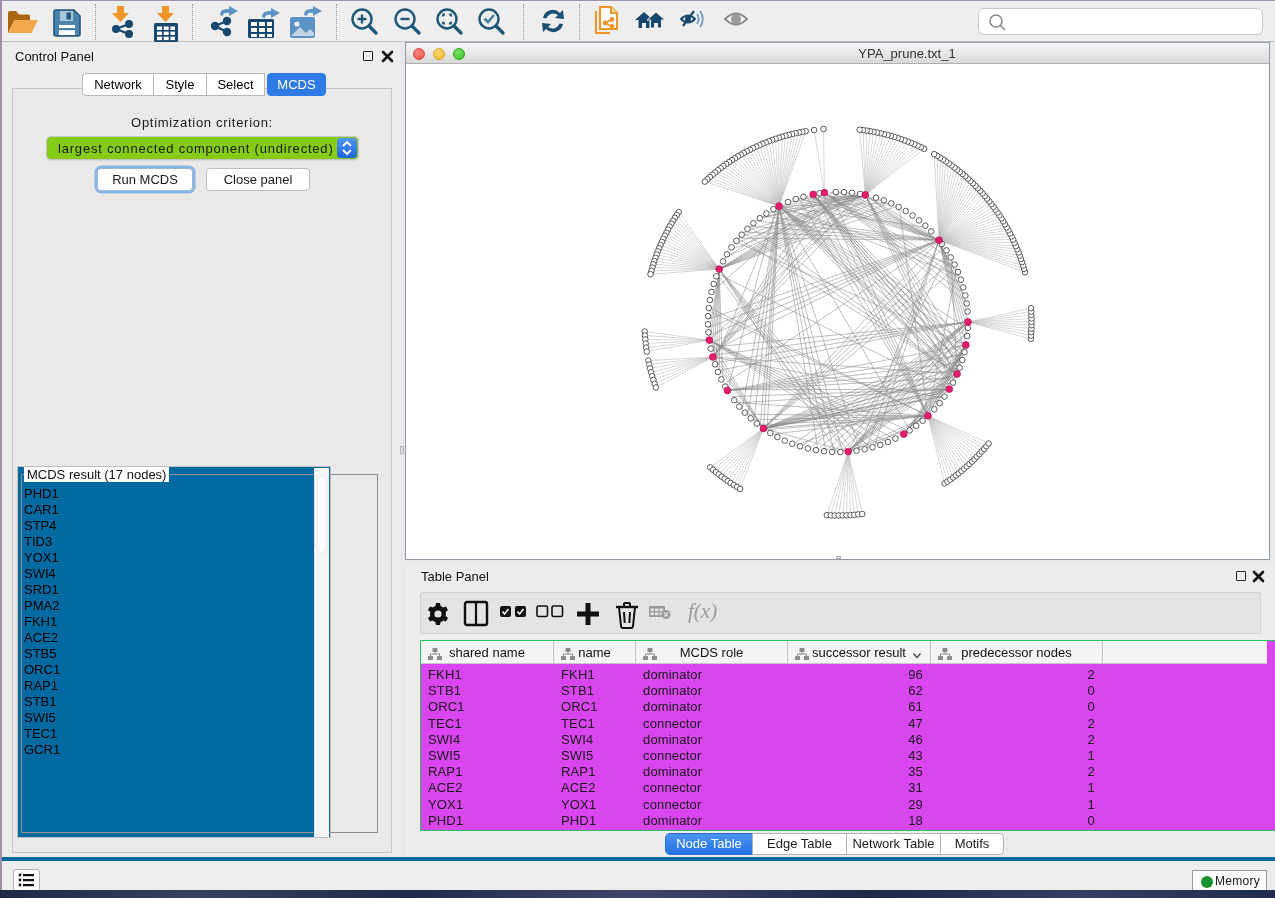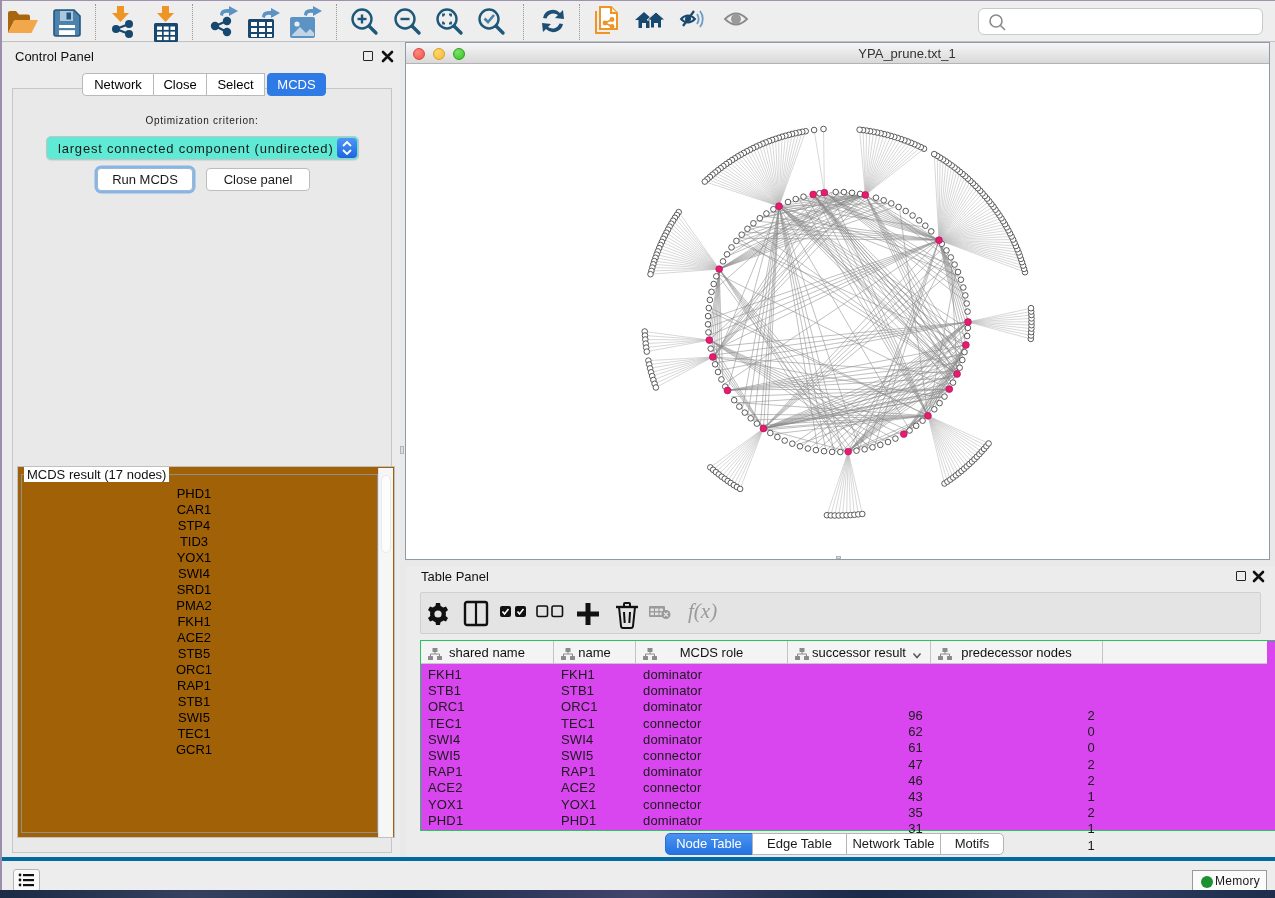--- a/index.html
+++ b/index.html
@@ -17,33 +17,33 @@
 #cpanel { position:absolute; left:2px; top:43px; width:398px; height:815px; background:#ececec; }
 #cpanel-title { position:absolute; left:13px; top:6px; font-size:13px; color:#111; }
 .winbtn-sq { position:absolute; width:10px; height:10px; border:1.6px solid #222; border-radius:1px; }
 #tabs { position:absolute; left:80px; top:30px; height:23px; display:flex; z-index:3; }
 .tab { background:#fff; border:1px solid #b9b9b9; border-left:none;
   line-height:22px; font-size:13px; color:#000; text-align:center; height:23px; }
 .tab.first { border-left:1px solid #b9b9b9; border-radius:4px 0 0 4px; }
 .tab.sel { background:#2e7be5; color:#fff; border:1px solid #2e7be5; border-radius:4px; margin-left:2px; }
 #tabpane { position:absolute; left:10px; top:45px; width:380px; height:765px;
   background:#e9e9e9; border:1px solid #c6c6c6; }
-#optlabel { position:absolute; left:0; top:26px; width:378px; text-align:center; font-size:10px; letter-spacing:0.7px; }
-#dropdown { position:absolute; left:33px; top:47px; width:313px; height:24px; background:#5eead4;
+#optlabel { position:absolute; left:0; top:26px; width:378px; text-align:center; font-size:13px; letter-spacing:0.7px; }
+#dropdown { position:absolute; left:33px; top:47px; width:313px; height:24px; background:#84cc16;
   border:1px solid #c4c4c4; border-radius:5px; box-shadow:0 1px 1px rgba(0,0,0,0.08); }
 #dropdown .dtext { position:absolute; left:11px; top:4px; font-size:13px; letter-spacing:0.8px; white-space:nowrap; }
 #dropdown .stepper { position:absolute; right:1px; top:1px; width:20px; height:20px;
   background:linear-gradient(#4f97f7,#1d64e0); border-radius:4px; }
 #btn-run { position:absolute; left:84px; top:79px; width:96px; height:23px; background:#fff;
   border:1px solid #9db8d8; border-radius:4px; box-shadow:0 0 0 2.5px #88b6e2; font-size:13px;
   text-align:center; line-height:21px; }
 #btn-close { position:absolute; left:193px; top:79px; width:104px; height:23px; background:#fff;
   border:1px solid #bdbdbd; border-radius:4px; font-size:13px; text-align:center; line-height:21px; }
-#whitebox { position:absolute; left:15px; top:423px; width:378px; height:372px;
-  background:#a16207; border:1px solid #c0c0c0;text-align:center; }
+#whitebox { position:absolute; left:15px; top:423px; width:314px; height:372px;
+  background:#0369a1; border:1px solid #c0c0c0; }
 #groupline { position:absolute; left:3px; top:7px; width:357px; height:359px;
   border:1px solid #8f8f8f; }
 #grouptitle { position:absolute; left:6px; top:0px; background:#fff; padding:0 3px; font-size:13px; color:#111; }
 #mcdslist { position:absolute; left:6px; top:19px; width:340px; height:345px; overflow:hidden;
   font-size:13px; line-height:16px; color:#000; }
 #listscroll { position:absolute; right:1px; top:1px; width:15px; height:369px; background:#f6f6f6; border-left:1px solid #e3e3e3; }
 #listthumb { position:absolute; left:2px; top:7px; width:10px; height:78px; background:#fdfdfd; border:1px solid #e9e9e9; border-radius:5px; }
 
 #statusbar { position:absolute; left:2px; top:857px; width:1273px; height:33px;
   background:#ededed; border-top:4px solid #0369a1; }
@@ -70,21 +70,21 @@
 #ttoolbar { position:absolute; left:14px; top:26px; width:841px; height:42px; background:#e4e4e4;
   border:1px solid #d0d0d0; border-radius:2px; }
 #ttable { position:absolute; left:14px; top:74px; width:880px; height:191px; background:#d946ef;
   border:1px solid #22c55e; }
 #thead { position:absolute; left:0; top:0; width:846px; height:23px; background:#f4f4f4;
   border-bottom:1px solid #c8c8c8; font-size:13px; color:#111; }
 .hcell { position:absolute; top:0; height:23px; border-right:1px solid #c4c4c4; }
 .hlabel { position:absolute; top:4px; width:100%; text-align:center; }
 .trow { position:absolute; left:0; width:846px; height:16.2px; font-size:13px; letter-spacing:0.15px; }
 .tc { position:absolute; top:1px; }
-.num { text-align:right;margin-top:41px; }
+.num { text-align:right; }
 #tscroll { position:absolute; right:1px; top:24px; width:12px; height:165px; background:#fafafa; }
 #tthumb { position:absolute; left:2px; top:0px; width:8px; height:82px; background:#c9c9c9; border-radius:4px; }
 
 #btabs { position:absolute; left:259px; top:267px; height:22px; display:flex; }
 .btab { background:#fff; border:1px solid #b5b5b5; margin-left:-1px; line-height:20px;
   font-size:13px; text-align:center; height:22px; }
 .btab.bfirst { border-radius:5px 0 0 5px; margin-left:0; }
 .btab.blast { border-radius:0 5px 5px 0; }
 .btab.bsel { background:linear-gradient(#4a94f0,#2572e2); color:#fff; border-color:#2a6fd8; }
 
@@ -254,21 +254,21 @@
 </div>
 <div id="leftedge"></div>
 <div id="cpanel">
 <div id="cpanel-title">Control Panel</div>
 <div class="winbtn-sq" style="left:361px; top:8px;"></div>
 <svg width="13" height="13" viewBox="0 0 13 13" style="position:absolute;left:379px;top:7px">
 <path d="M2 2 L11 11 M11 2 L2 11" stroke="#111" stroke-width="2.6" stroke-linecap="round"></path>
     </svg>
 <div id="tabs">
 <div class="tab first" style="width:72px">Network</div>
-      <div class="tab" style="width:53px">Close</div>
+      <div class="tab" style="width:53px">Style</div>
       <div class="tab" style="width:58px">Select</div>
       <div class="tab sel" style="width:59px">MCDS</div>
 </div>
 <div id="tabpane">
 <div id="optlabel">Optimization criterion:</div>
 <div id="dropdown">
         <div class="dtext">largest connected component (undirected)</div>
 <div class="stepper"><svg width="20" height="20" viewBox="0 0 20 20">
 <path d="M6 8 L10 4 L14 8" fill="none" stroke="#fff" stroke-width="1.8"></path>
 <path d="M6 12 L10 16 L14 12" fill="none" stroke="#fff" stroke-width="1.8"></path>

